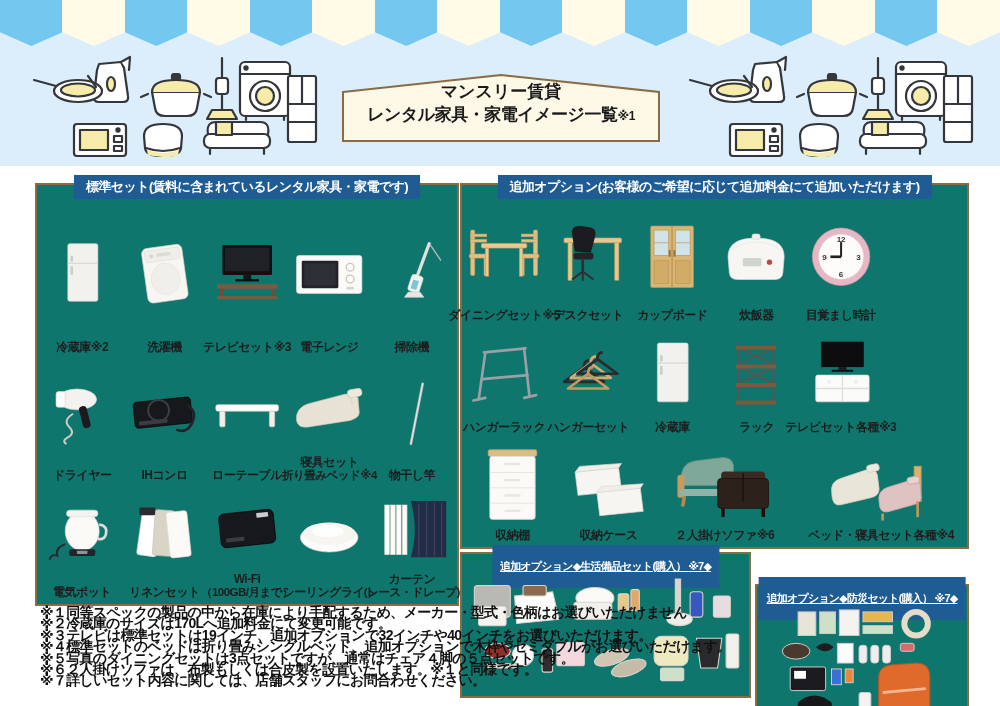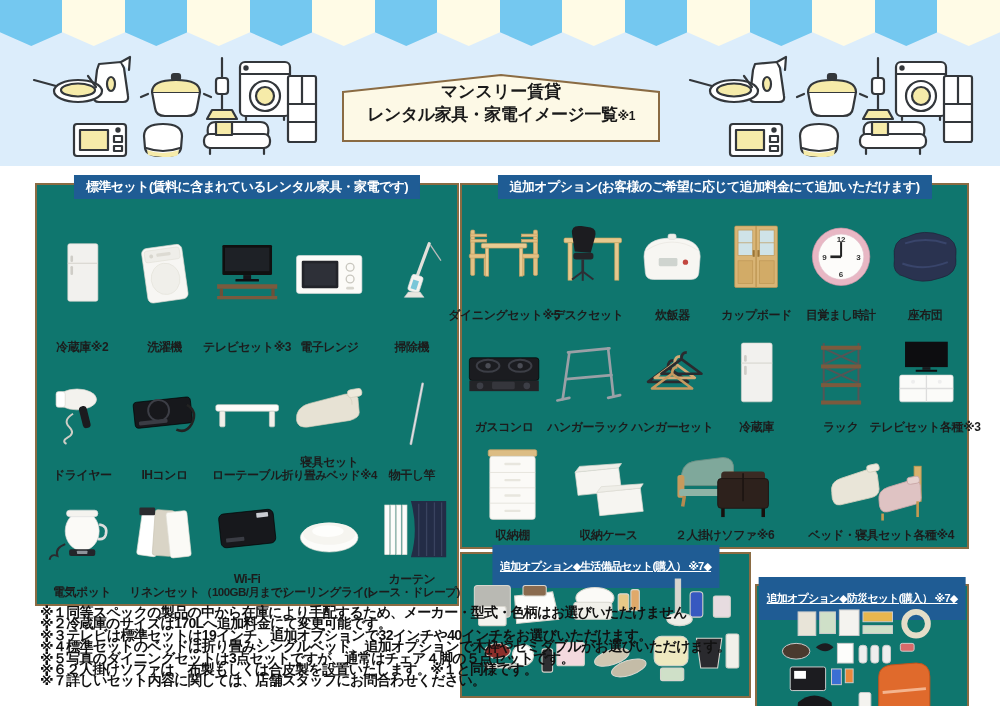--- a/index.html
+++ b/index.html
@@ -386,91 +386,65 @@
               <line x1="52" y1="72" x2="36" y2="84" stroke="#2e2e34" stroke-width="3"></line>
               <line x1="52" y1="72" x2="68" y2="84" stroke="#2e2e34" stroke-width="3"></line>
               <line x1="52" y1="72" x2="52" y2="86" stroke="#2e2e34" stroke-width="3"></line>
             </svg>
           </div>
           <div class="label"><span>デスクセット</span></div>
         </div>
       <div class="cell">
           <div class="photo">
             <svg viewBox="0 0 120 100">
-              <path d="M18 50 Q18 22 60 22 Q102 22 102 50 L100 74 Q99 84 88 84 L32 84 Q21 84 20 74 Z" fill="#f7f6f2" stroke="#ddd"></path>
-              <path d="M22 40 Q40 28 60 28 Q80 28 98 40" fill="none" stroke="#e8e6e0"></path>
-              <rect x="40" y="52" width="28" height="12" rx="2" fill="#cfd4cf"></rect>
-              <circle cx="80" cy="58" r="4" fill="#c2473f"></circle>
-              <rect x="54" y="16" width="12" height="8" rx="3" fill="#efeee9" stroke="#ddd"></rect>
-            </svg>
-          </div>
-          <div class="label"><span>炊飯器</span></div>
-        </div>
-      <div class="cell">
-          <div class="photo">
-            <svg viewBox="0 0 120 100">
               <rect x="28" y="4" width="64" height="92" rx="2" fill="#d9b576" stroke="#bd9552"></rect>
               <line x1="60" y1="4" x2="60" y2="96" stroke="#bd9552" stroke-width="2"></line>
               <rect x="33" y="10" width="22" height="38" fill="#cfe3e8" stroke="#bd9552"></rect>
               <rect x="65" y="10" width="22" height="38" fill="#cfe3e8" stroke="#bd9552"></rect>
               <line x1="33" y1="29" x2="55" y2="29" stroke="#bd9552"></line>
               <line x1="65" y1="29" x2="87" y2="29" stroke="#bd9552"></line>
               <rect x="33" y="56" width="22" height="34" fill="#d2ab67" stroke="#bd9552"></rect>
               <rect x="65" y="56" width="22" height="34" fill="#d2ab67" stroke="#bd9552"></rect>
               <rect x="55" y="40" width="3" height="10" fill="#9a7436"></rect>
               <rect x="62" y="40" width="3" height="10" fill="#9a7436"></rect>
             </svg>
           </div>
           <div class="label"><span>カップボード</span></div>
         </div>
       <div class="cell">
           <div class="photo">
             <svg viewBox="0 0 120 100">
+              <path d="M18 50 Q18 22 60 22 Q102 22 102 50 L100 74 Q99 84 88 84 L32 84 Q21 84 20 74 Z" fill="#f7f6f2" stroke="#ddd"></path>
+              <path d="M22 40 Q40 28 60 28 Q80 28 98 40" fill="none" stroke="#e8e6e0"></path>
+              <rect x="40" y="52" width="28" height="12" rx="2" fill="#cfd4cf"></rect>
+              <circle cx="80" cy="58" r="4" fill="#c2473f"></circle>
+              <rect x="54" y="16" width="12" height="8" rx="3" fill="#efeee9" stroke="#ddd"></rect>
+            </svg>
+          </div>
+          <div class="label"><span>炊飯器</span></div>
+        </div>
+      <div class="cell">
+          <div class="photo">
+            <svg viewBox="0 0 120 100">
               <circle cx="60" cy="50" r="43" fill="#e8b7c4" stroke="#d495a8"></circle>
               <circle cx="60" cy="50" r="34" fill="#fdfcfa" stroke="#e3c2cc"></circle>
               <g fill="#333" font-size="12" font-family="sans-serif" text-anchor="middle" font-weight="bold">
                 <text x="60" y="28">12</text>
                 <text x="86" y="55">3</text>
                 <text x="60" y="80">6</text>
                 <text x="35" y="55">9</text>
               </g>
               <line x1="60" y1="50" x2="60" y2="28" stroke="#222" stroke-width="3"></line>
               <line x1="60" y1="50" x2="44" y2="50" stroke="#222" stroke-width="4"></line>
             </svg>
           </div>
           <div class="label"><span>目覚まし時計</span></div>
         </div>
-      <div class="cell">
-          <div class="photo">
-            <svg viewBox="0 0 120 100">
-              <path d="M14 54 Q10 24 34 20 Q58 8 86 18 Q110 24 106 50 Q110 76 82 82 Q54 92 30 80 Q10 76 14 54 Z" fill="#2a3350" stroke="#1d2438"></path>
-              <path d="M30 30 Q60 20 92 30" fill="none" stroke="#39456b" stroke-width="3"></path>
-              <path d="M26 60 Q58 72 94 58" fill="none" stroke="#39456b" stroke-width="3"></path>
-            </svg>
-          </div>
-          <div class="label"><span>座布団</span></div>
-        </div>
     </div>
     <div class="grid6" id="opt-row2">
-      <div class="cell">
-          <div class="photo">
-            <svg viewBox="0 0 120 100">
-              <rect x="8" y="26" width="104" height="34" rx="4" fill="#1b1c20" stroke="#000"></rect>
-              <ellipse cx="36" cy="38" rx="17" ry="9" fill="none" stroke="#3c3e46" stroke-width="3"></ellipse>
-              <ellipse cx="84" cy="38" rx="17" ry="9" fill="none" stroke="#3c3e46" stroke-width="3"></ellipse>
-              <circle cx="36" cy="38" r="4" fill="#4a4c54"></circle>
-              <circle cx="84" cy="38" r="4" fill="#4a4c54"></circle>
-              <rect x="8" y="60" width="104" height="16" fill="#232428"></rect>
-              <rect x="42" y="62" width="34" height="11" rx="2" fill="#35363c"></rect>
-              <circle cx="24" cy="68" r="5" fill="#3c3e46"></circle>
-              <circle cx="94" cy="68" r="5" fill="#3c3e46"></circle>
-            </svg>
-          </div>
-          <div class="label"><span>ガスコンロ</span></div>
-        </div>
       <div class="cell">
           <div class="photo">
             <svg viewBox="0 0 120 100">
               <g stroke="#9aa0a6" stroke-width="4" fill="none" stroke-linecap="round">
                 <line x1="30" y1="18" x2="92" y2="12"></line>
                 <line x1="32" y1="18" x2="22" y2="88"></line>
                 <line x1="90" y1="12" x2="98" y2="84"></line>
                 <line x1="27" y1="58" x2="95" y2="52"></line>
                 <line x1="14" y1="90" x2="32" y2="86"></line>
                 <line x1="90" y1="86" x2="108" y2="82"></line>

